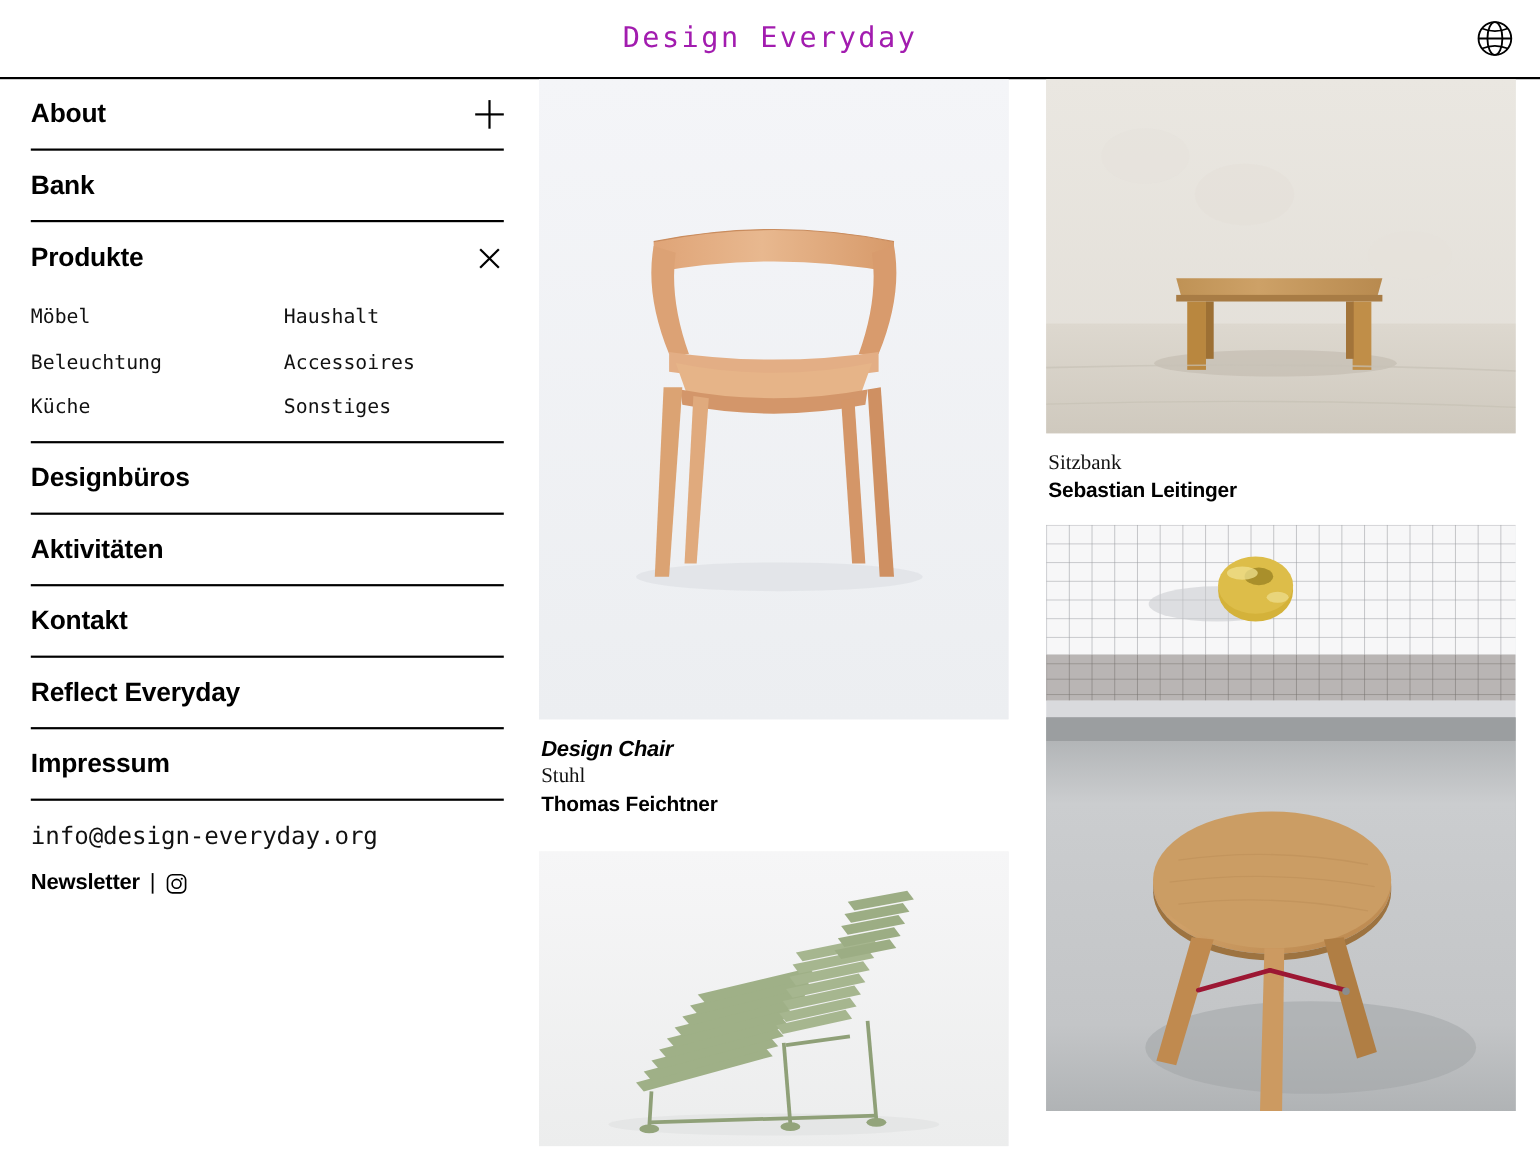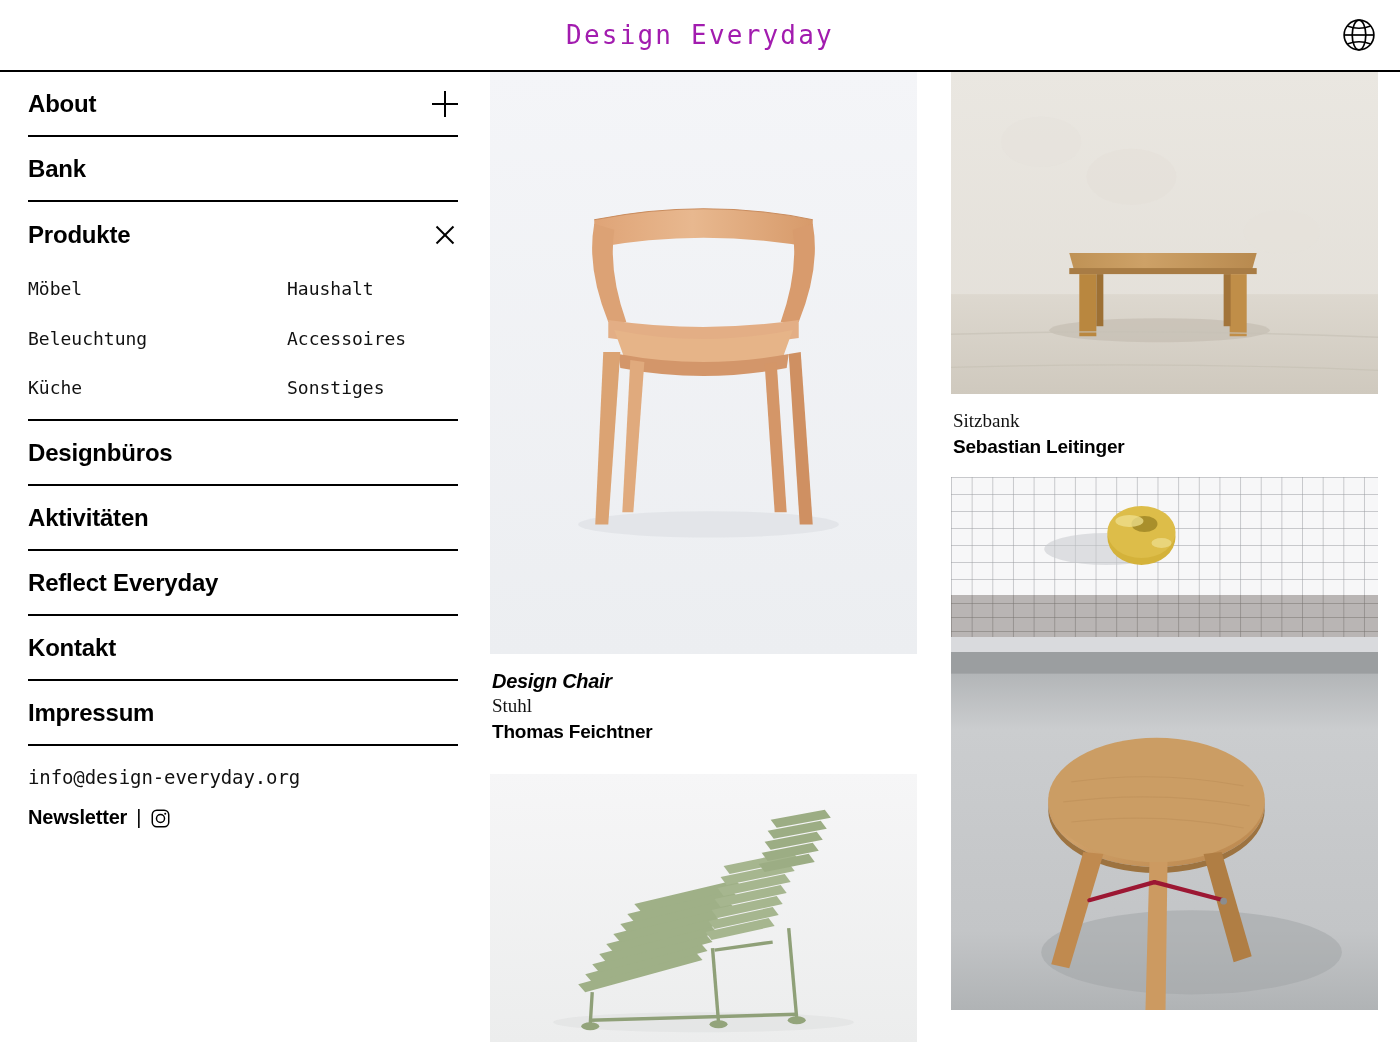--- a/index.html
+++ b/index.html
@@ -115,40 +115,39 @@
     transform: translate(-50%, -50%) rotate(-45deg);
   }
 
   
   .submenu {
     border-bottom: 2px solid #000;
     padding: 12px 0 20px 0;
     display: grid;
     grid-template-columns: 230px 1fr;
     row-gap: 20px;
-    gap: 29px;
   }
   .sub-item {
     font-family: "DejaVu Sans Mono", "Liberation Mono", monospace;
     font-size: 18px;
     line-height: 1.15;
     letter-spacing: 0px;
     color: #111;
     cursor: pointer;
   }
 
   .nav-group { }
 
   
   .contact {
     padding-top: 20px;
   }
   .email {
     font-family: "DejaVu Sans Mono", "Liberation Mono", monospace;
-    font-size: 19px;
+    font-size: 22px;
     letter-spacing: -0.1px;
     color: #111;
     margin-bottom: 18px;
     display: inline-block;
     cursor: pointer;
   }
   .social-row {
     display: flex;
     align-items: center;
     gap: 9px;
@@ -269,27 +268,27 @@
     </div>
 
     <div class="nav-group">
       <div class="nav-row">
         <span class="nav-label">Aktivitäten</span>
       </div>
     </div>
 
     <div class="nav-group">
       <div class="nav-row">
+        <span class="nav-label">Kontakt</span>
+      </div>
+    </div>
+
+    <div class="nav-group">
+      <div class="nav-row">
         <span class="nav-label">Reflect Everyday</span>
-      </div>
-    </div>
-
-    <div class="nav-group">
-      <div class="nav-row">
-        <span class="nav-label">Kontakt</span>
       </div>
     </div>
 
     <div class="nav-group">
       <div class="nav-row">
         <span class="nav-label">Impressum</span>
       </div>
     </div>
 
     <div class="contact">

